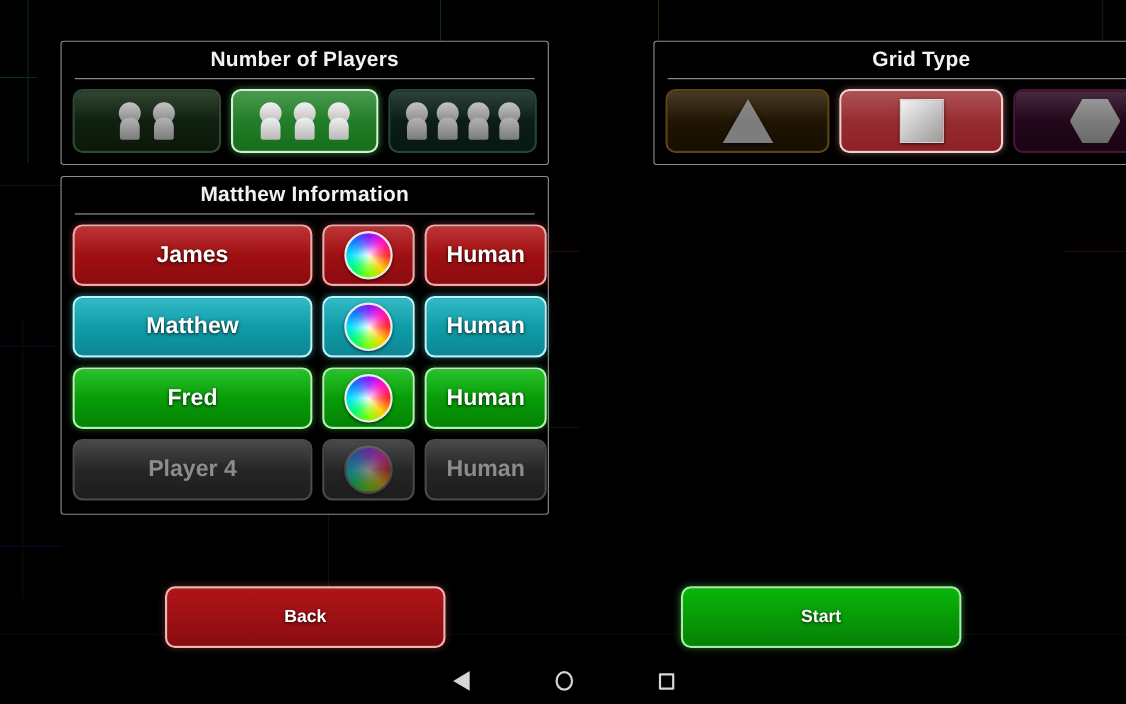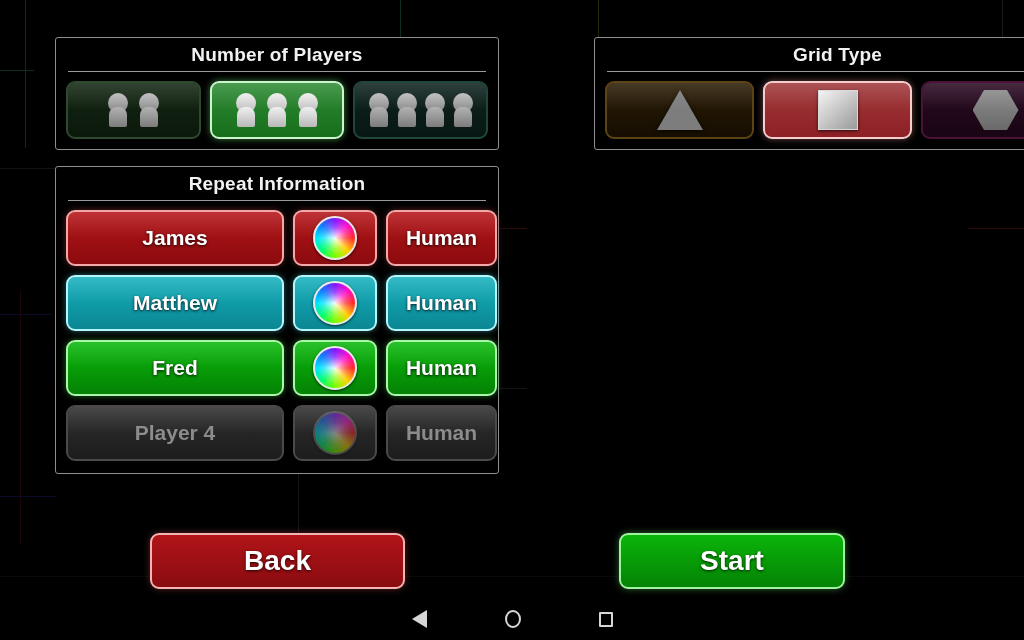--- a/index.html
+++ b/index.html
@@ -25,21 +25,21 @@
   .col { position:absolute; }
   #left-col  { left:55px;  top:37px;  width:444px; }
   #right-col { left:553px; top:37px;  width:528px;padding-left:41px; }
 
   
   .panel {
     border:1px solid #8e8e8e;
     border-radius:3px;
     background:#000;
     padding:6px 10px 10px 10px;
-    margin-bottom:16px;
+    margin-bottom:10px;
   }
   .panel-title {
     text-align:center;
     color:#f2f2f2;
     font-size:19px;
     font-weight:bold;
     letter-spacing:.2px;
     padding-bottom:5px;
     text-shadow:0 1px 2px #000;
   }
@@ -169,26 +169,26 @@
   }
 
   
   #actions { position:absolute; left:0; top:533px; width:1024px; height:62px; }
   .action {
     position:absolute;
     height:56px;
     border-radius:9px;
     border:2px solid;
     display:flex; align-items:center; justify-content:center;
-    font-size:28px; font-weight:bold; color:#fff;
+    font-size:16px; font-weight:bold; color:#fff;
     text-shadow:0 1px 3px rgba(0,0,0,.8);
     cursor:pointer; user-select:none;
   }
   #back-button  { left:150px; width:255px; background:linear-gradient(to bottom,#b01418,#8a0c10); border-color:#f4b3b3; box-shadow:0 0 7px rgba(255,100,100,.35); }
-  #start-button { left:619px; width:226px; background:linear-gradient(to bottom,#0ab50a,#058205); border-color:#9ef49e; box-shadow:0 0 7px rgba(110,250,110,.4); }
+  #start-button { left:619px; width:255px; background:linear-gradient(to bottom,#0ab50a,#058205); border-color:#9ef49e; box-shadow:0 0 7px rgba(110,250,110,.4); }
 
   
   #navbar {
     position:absolute; left:0; bottom:0; width:1024px; height:42px;
     display:flex; align-items:center; justify-content:center; gap:78px;
     background:#000;
   }
   .nav-back {
     width:0;height:0;
     border-top:9px solid transparent;
@@ -280,21 +280,21 @@
                 <div class="head"></div>
                 <div class="body"></div>
               </div>
           </div>
         </div>
 
       </div>
     </div>
 
     <div class="panel" style="padding-bottom:12px;">
-      <div class="panel-title">Repeat Information</div>
+      <div class="panel-title">Matthew Information</div>
       <div class="panel-rule"></div>
 
       <div class="pi-row">
         <div class="btn pi-name p-red">
           <span class="txt">James</span>
         </div>
         <div class="btn pi-color p-red">
           <div class="colorwheel"></div>
         </div>
         <div class="btn pi-type p-red">

